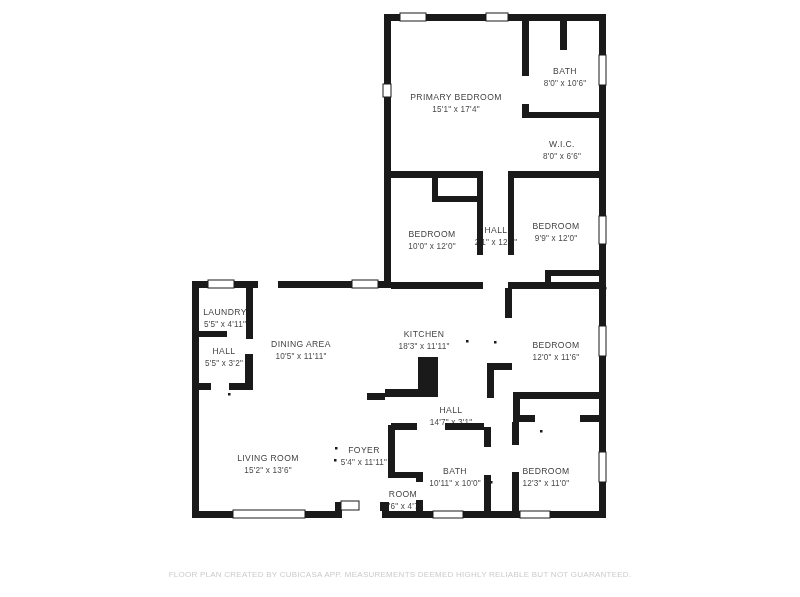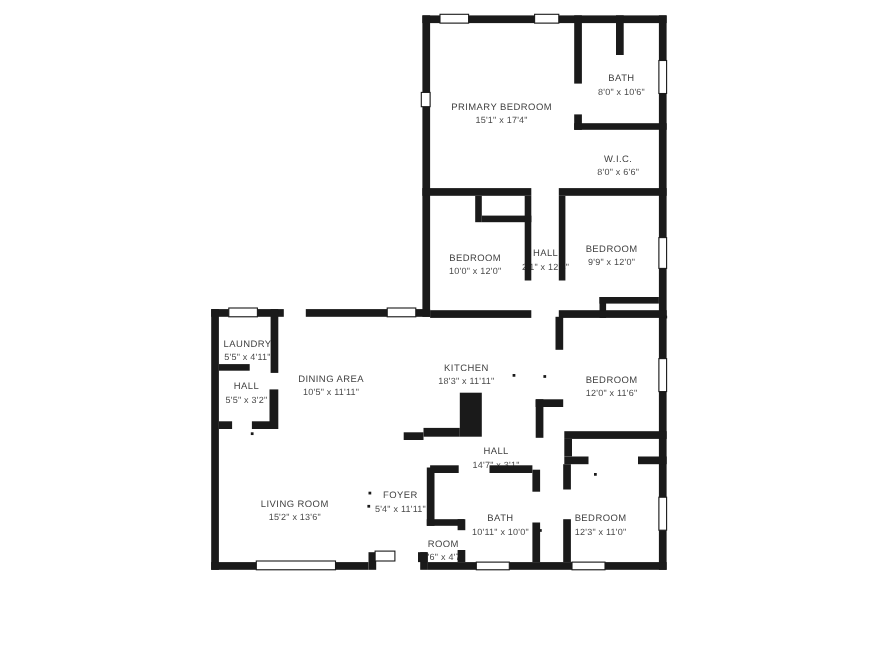--- a/index.html
+++ b/index.html
@@ -115,13 +115,14 @@
       <rect x="341" y="501" width="18" height="9" fill="#ffffff" stroke="#1a1a1a" stroke-width="1"></rect>
       <rect x="335" y="447" width="2.5" height="2.5" fill="#1a1a1a"></rect>
       <rect x="334" y="459" width="2.5" height="2.5" fill="#1a1a1a"></rect>
       <rect x="466" y="340" width="2.5" height="2.5" fill="#1a1a1a"></rect>
       <rect x="494" y="341" width="2.5" height="2.5" fill="#1a1a1a"></rect>
       <rect x="540" y="430" width="2.5" height="2.5" fill="#1a1a1a"></rect>
       <rect x="490" y="481" width="2.5" height="2.5" fill="#1a1a1a"></rect>
       <rect x="228" y="393" width="2.5" height="2.5" fill="#1a1a1a"></rect>
       <rect x="604" y="287" width="2.5" height="2.5" fill="#1a1a1a"></rect>
     </svg>
+  <div class="disclaimer">FLOOR PLAN CREATED BY CUBICASA APP. MEASUREMENTS DEEMED HIGHLY RELIABLE BUT NOT GUARANTEED.</div>
 </div>
 
 </body></html>

